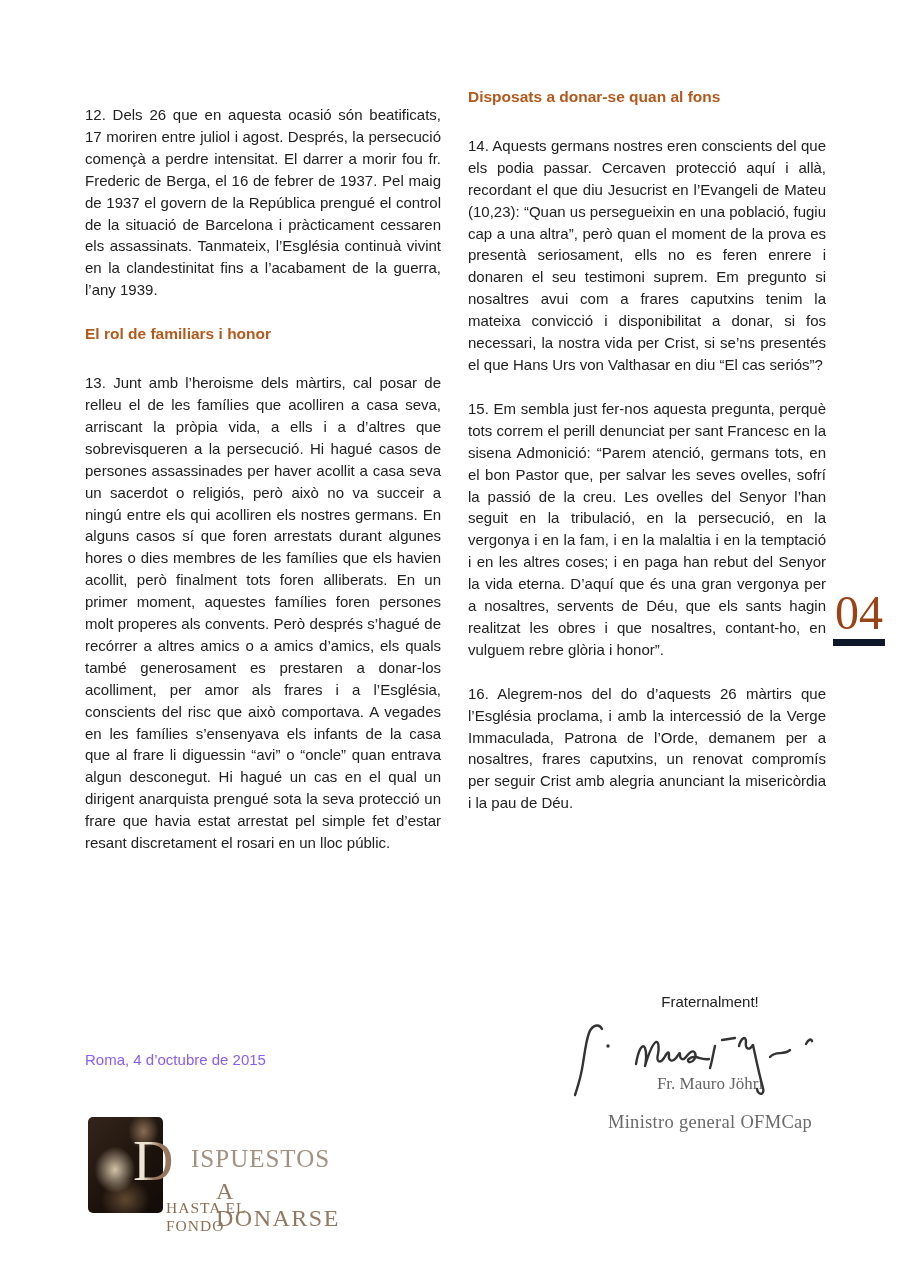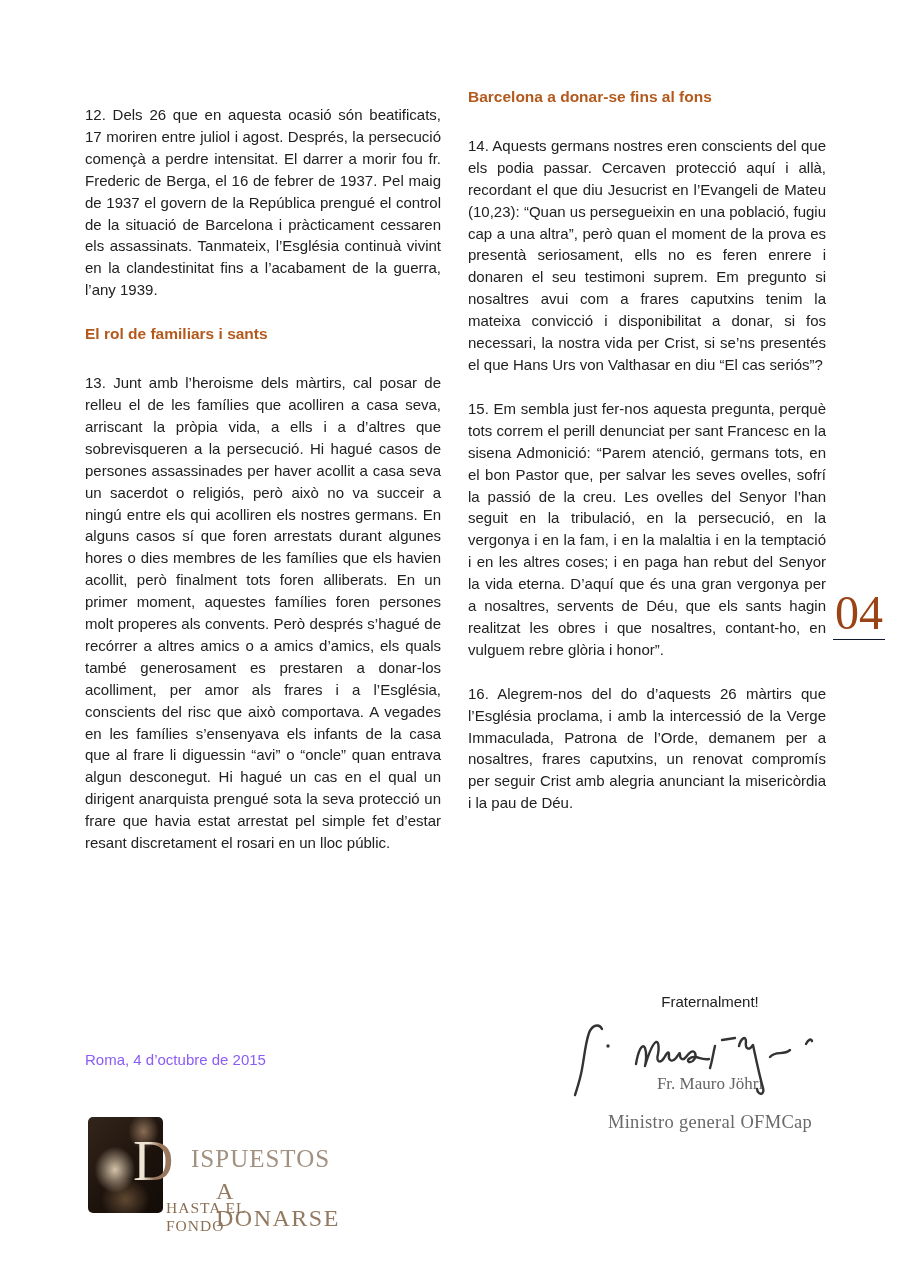--- a/index.html
+++ b/index.html
@@ -31,21 +31,21 @@
   .col-right .section-heading:first-child { margin-top: 0; }
 
   .page-number {
     position: absolute;
     left: 833px;
     top: 589px;
     font-family: "Liberation Serif", "DejaVu Serif", serif;
     font-size: 48px;
     line-height: 1;
     color: #9a4316;
-    border-bottom: 1px solid #0f172a;
+    border-bottom: 7px solid #0f172a;
     padding: 0 2px 2px 2px;
   }
 
   .salutation {
     position: absolute;
     left: 560px; top: 993px; width: 300px;
     text-align: center;
     font-size: 15px;
     color: #212121;
   }
@@ -127,26 +127,26 @@
     color: #8b6f55;
   }
 </style>
 </head>
 <body>
 
 <div class="page">
 
   <div class="col col-left">
     <p class="body-para">12. Dels 26 que en aquesta ocasió són beatificats, 17 moriren entre juliol i agost. Després, la persecució començà a perdre intensitat. El darrer a morir fou fr. Frederic de Berga, el 16 de febrer de 1937. Pel maig de 1937 el govern de la República prengué el control de la situació de Barcelona i pràcticament cessaren els assassinats. Tanmateix, l’Església continuà vivint en la clandestinitat fins a l’acabament de la guerra, l’any 1939.</p>
-    <h2 class="section-heading">El rol de familiars i sants</h2>
+    <h2 class="section-heading">El rol de familiars i honor</h2>
     <p class="body-para">13. Junt amb l’heroisme dels màrtirs, cal posar de relleu el de les famílies que acolliren a casa seva, arriscant la pròpia vida, a ells i a d’altres que sobrevisqueren a la persecució. Hi hagué casos de persones assassinades per haver acollit a casa seva un sacerdot o religiós, però això no va succeir a ningú entre els qui acolliren els nostres germans. En alguns casos sí que foren arrestats durant algunes hores o dies membres de les famílies que els havien acollit, però finalment tots foren alliberats. En un primer moment, aquestes famílies foren persones molt properes als convents. Però després s’hagué de recórrer a altres amics o a amics d’amics, els quals també generosament es prestaren a donar-los acolliment, per amor als frares i a l’Església, conscients del risc que això comportava. A vegades en les famílies s’ensenyava els infants de la casa que al frare li diguessin “avi” o “oncle” quan entrava algun desconegut. Hi hagué un cas en el qual un dirigent anarquista prengué sota la seva protecció un frare que havia estat arrestat pel simple fet d’estar resant discretament el rosari en un lloc públic.</p>
   </div>
 
   <div class="col col-right">
-    <h2 class="section-heading">Barcelona a donar-se fins al fons</h2>
+    <h2 class="section-heading">Disposats a donar-se quan al fons</h2>
     <p class="body-para">14. Aquests germans nostres eren conscients del que els podia passar. Cercaven protecció aquí i allà, recordant el que diu Jesucrist en l’Evangeli de Mateu (10,23): “Quan us persegueixin en una població, fugiu cap a una altra”, però quan el moment de la prova es presentà seriosament, ells no es feren enrere i donaren el seu testimoni suprem. Em pregunto si nosaltres avui com a frares caputxins tenim la mateixa convicció i disponibilitat a donar, si fos necessari, la nostra vida per Crist, si se’ns presentés el que Hans Urs von Valthasar en diu “El cas seriós”?</p>
     <p class="body-para">15. Em sembla just fer-nos aquesta pregunta, perquè tots correm el perill denunciat per sant Francesc en la sisena Admonició: “Parem atenció, germans tots, en el bon Pastor que, per salvar les seves ovelles, sofrí la passió de la creu. Les ovelles del Senyor l’han seguit en la tribulació, en la persecució, en la vergonya i en la fam, i en la malaltia i en la temptació i en les altres coses; i en paga han rebut del Senyor la vida eterna. D’aquí que és una gran vergonya per a nosaltres, servents de Déu, que els sants hagin realitzat les obres i que nosaltres, contant-ho, en vulguem rebre glòria i honor”.</p>
     <p class="body-para">16. Alegrem-nos del do d’aquests 26 màrtirs que l’Església proclama, i amb la intercessió de la Verge Immaculada, Patrona de l’Orde, demanem per a nosaltres, frares caputxins, un renovat compromís per seguir Crist amb alegria anunciant la misericòrdia i la pau de Déu.</p>
   </div>
 
   <div class="page-number">04</div>
 
   <div class="salutation">Fraternalment!</div>
 
   <svg class="signature-svg" width="290" height="85" viewBox="0 0 290 85" fill="none" stroke="#333333" stroke-width="2.4" stroke-linecap="round" stroke-linejoin="round">

